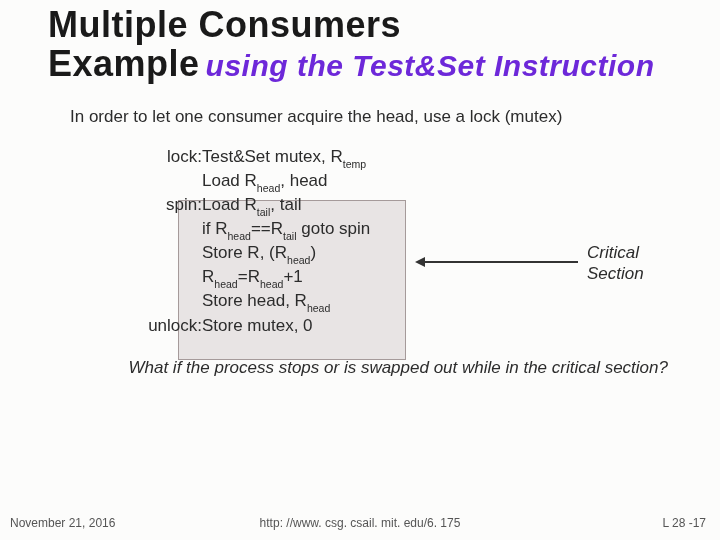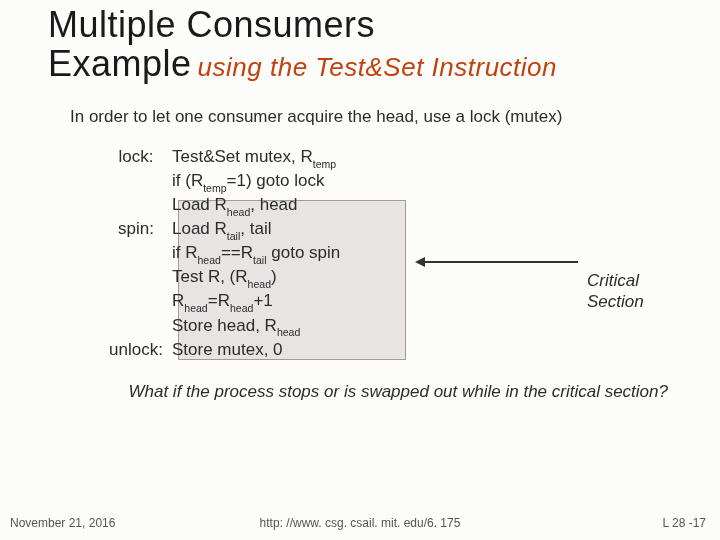--- a/index.html
+++ b/index.html
@@ -6,31 +6,32 @@
   body{
     width:720px;height:540px;
     background:#fcfcfb;
     font-family:Verdana,Geneva,sans-serif;
     color:#2c2c2c;
     position:relative;
     overflow:hidden;
   }
   .title-block{
     padding:6px 0 4px 48px;
+    font-weight:bold;
   }
   .title-line{
     font-size:36px;
     line-height:1.08;
     letter-spacing:0.5px;
     color:#1a1a1a;
   }
   .title-sub{
     font-style:italic;
-    font-size:26px;
-    color:#c2410c;
+    font-size:30px;
+    color:#6d28d9;
     vertical-align:baseline;
     margin-left:6px;
   }
   .intro{
     margin:18px 0 16px 70px;
     width:560px;
     font-size:17px;
     line-height:1.3;
   }
   .code-area{
@@ -40,21 +41,22 @@
     font-size:17px;
     line-height:1.3;
   }
   .code-row{
     display:flex;
     align-items:flex-start;
   }
   .label-col{
     width:72px;
     flex:0 0 72px;
-    text-align:center;
+    text-align:right;
+    margin-left:30px;
   }
   .instr-col{
     flex:1;
     white-space:nowrap;
   }
   .sub{font-size:0.62em;vertical-align:sub;position:relative;top:0.15em}
   .critbox{
     position:absolute;
     left:78px;top:54px;
     width:226px;height:158px;
@@ -80,21 +82,20 @@
     left:8px;top:-1px;
     width:160px;height:2px;
     background:#333;
   }
   .critlabel{
     position:absolute;
     left:487px;top:96px;
     font-style:italic;
     font-size:17px;
     line-height:1.25;
-    margin-top:28px;
   }
   .question{
     margin:20px 0 0 48px;
     width:620px;
     font-style:italic;
     font-size:17px;
     line-height:1.3;
     text-align:right;
   }
   .footer{
@@ -126,37 +127,33 @@
   <div class="critlabel">
     <span>Critical</span><br><span>Section</span>
   </div>
 
   <div class="code-row">
     <div class="label-col">lock:</div>
     <div class="instr-col"><span>Test&amp;Set mutex, R</span><span class="sub">temp</span></div>
   </div>
   <div class="code-row">
       <div class="label-col"></div>
-    <div class="instr-col"><span>if (R</span><span class="sub">temp</span><span>=1) goto lock</span></div>
-  </div>
-  <div class="code-row">
-      <div class="label-col"></div>
     <div class="instr-col"><span>Load R</span><span class="sub">head</span><span>, head</span></div>
   </div>
   <div class="code-row">
     <div class="label-col">spin:</div>
     <div class="instr-col"><span>Load R</span><span class="sub">tail</span><span>, tail</span></div>
   </div>
   <div class="code-row">
       <div class="label-col"></div>
     <div class="instr-col"><span>if R</span><span class="sub">head</span><span>==R</span><span class="sub">tail</span><span> goto spin</span></div>
   </div>
   <div class="code-row">
       <div class="label-col"></div>
-    <div class="instr-col"><span>Test R, (R</span><span class="sub">head</span><span>)</span></div>
+    <div class="instr-col"><span>Store R, (R</span><span class="sub">head</span><span>)</span></div>
   </div>
   <div class="code-row">
       <div class="label-col"></div>
     <div class="instr-col"><span>R</span><span class="sub">head</span><span>=R</span><span class="sub">head</span><span>+1</span></div>
   </div>
   <div class="code-row">
       <div class="label-col"></div>
     <div class="instr-col"><span>Store head, R</span><span class="sub">head</span></div>
   </div>
   <div class="code-row">

